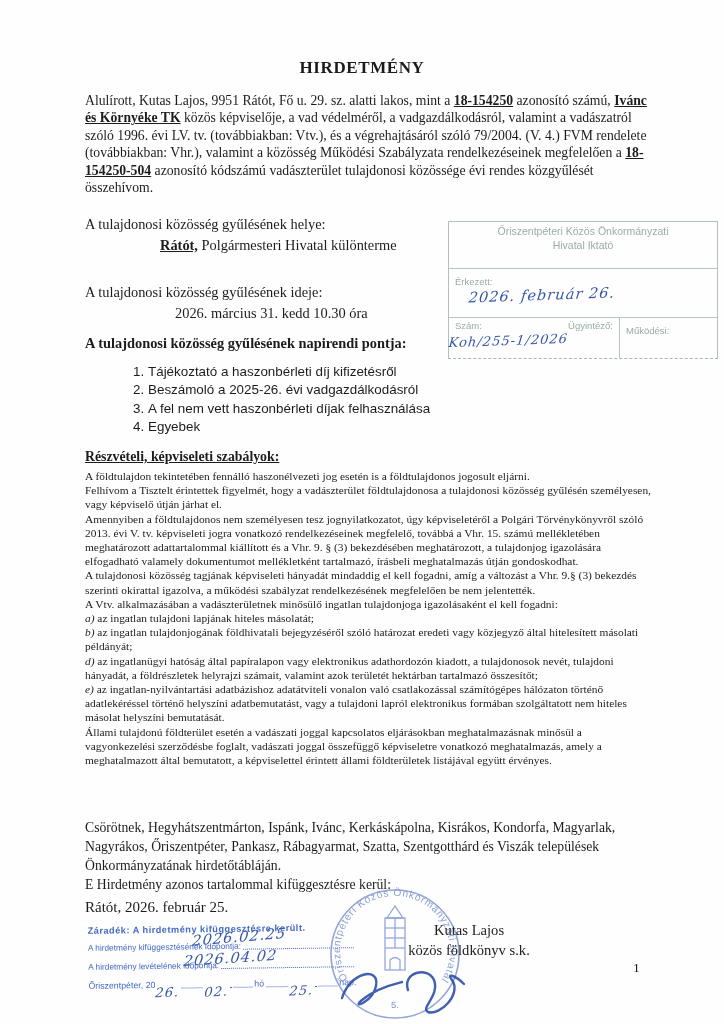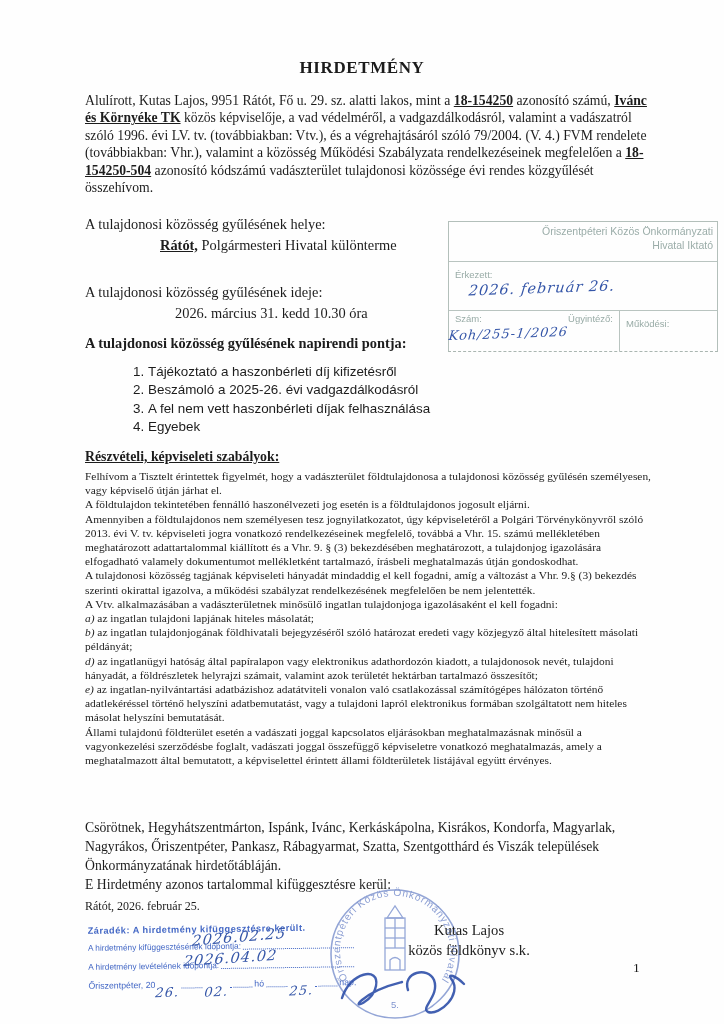--- a/index.html
+++ b/index.html
@@ -26,22 +26,22 @@
   .meet-value{margin-left:75px;}
   .mb-time .meet-value{margin-left:90px;}
   
   .reg-box{
     position:absolute;left:448px;top:221px;width:268px;
     font-family:"Liberation Sans",sans-serif;
     border:1px solid #b3bfba;border-bottom:1.5px dashed #aab6b1;
     background:rgba(255,255,255,.25);
   }
   .reg-title{
-    text-align:right;color:#9bada9;font-size:10.5px;line-height:13.5px;
-    padding:3px 4px 9px;border-bottom:1px solid #b9c4c0;
+    text-align:center;color:#9bada9;font-size:10.5px;line-height:13.5px;
+    padding:3px 4px 16px;border-bottom:1px solid #b9c4c0;
   }
   .reg-received{position:relative;height:44px;border-bottom:1px solid #b9c4c0;padding:2px 6px;}
   .reg-label{color:#98aba6;font-size:9.5px;}
   .reg-bottom{display:flex;height:40px;}
   .reg-cell1{position:relative;width:158px;border-right:1px solid #b9c4c0;padding:2px 6px;
     display:flex;justify-content:space-between;align-items:flex-start;}
   .reg-cell2{flex:1;padding:2px 6px;}
   
   .hw{
     font-family:"DejaVu Serif",serif;font-style:italic;color:#3556a8;
@@ -66,21 +66,21 @@
   .rules{
     position:absolute;left:85px;top:469px;width:569px;
     font-size:11.4px;line-height:14.2px;
   }
   .rules p{margin:0;}
   .rules .mk{font-style:italic;}
   
   .posting{position:absolute;left:85px;top:818px;width:572px;font-size:13.7px;line-height:19px;}
   .posting p{margin:0;}
   
-  .dateline{position:absolute;left:85px;top:899px;font-size:12px;}
+  .dateline{position:absolute;left:85px;top:899px;font-size:15px;}
   
   .clause{
     position:absolute;left:88px;top:924px;width:268px;
     font-family:"Liberation Sans",sans-serif;color:#4468c5;
     transform:rotate(-.8deg);
   }
   .cl1{font-size:9.2px;font-weight:bold;letter-spacing:.5px;margin-bottom:7px;}
   .cl-line{display:flex;align-items:flex-end;font-size:8.3px;margin-bottom:9px;position:relative;}
   .cl-dots{flex:1;border-bottom:1.3px dotted #4468c5;margin:0 2px 1px;}
   .cl4{display:flex;align-items:flex-end;font-size:8.8px;position:relative;}
@@ -142,22 +142,22 @@
   <ol class="agenda-list">
     <li>Tájékoztató a haszonbérleti díj kifizetésről</li>
     <li>Beszámoló a 2025-26. évi vadgazdálkodásról</li>
     <li>A fel nem vett haszonbérleti díjak felhasználása</li>
     <li>Egyebek</li>
   </ol>
 
   <h3 class="rules-heading">Részvételi, képviseleti szabályok:</h3>
 
   <div class="rules">
+    <p><span class="mk"></span><span>A földtulajdon tekintetében fennálló haszonélvezeti jog esetén is a földtulajdonos jogosult eljárni.</span></p>
     <p><span class="mk"></span><span>Felhívom a Tisztelt érintettek figyelmét, hogy a vadászterület földtulajdonosa a tulajdonosi közösség gyűlésén személyesen, vagy képviselő útján járhat el.</span></p>
-    <p><span class="mk"></span><span>A földtulajdon tekintetében fennálló haszonélvezeti jog esetén is a földtulajdonos jogosult eljárni.</span></p>
     <p><span class="mk"></span><span>Amennyiben a földtulajdonos nem személyesen tesz jognyilatkozatot, úgy képviseletéről a Polgári Törvénykönyvről szóló 2013. évi V. tv. képviseleti jogra vonatkozó rendelkezéseinek megfelelő, továbbá a Vhr. 15. számú mellékletében meghatározott adattartalommal kiállított és a Vhr. 9. § (3) bekezdésében meghatározott, a tulajdonjog igazolására elfogadható valamely dokumentumot mellékletként tartalmazó, írásbeli meghatalmazás útján gondoskodhat.</span></p>
     <p><span class="mk"></span><span>A tulajdonosi közösség tagjának képviseleti hányadát mindaddig el kell fogadni, amíg a változást a Vhr. 9.§ (3) bekezdés szerinti okirattal igazolva, a működési szabályzat rendelkezésének megfelelően be nem jelentették.</span></p>
     <p><span class="mk"></span><span>A Vtv. alkalmazásában a vadászterületnek minősülő ingatlan tulajdonjoga igazolásaként el kell fogadni:</span></p>
     <p><span class="mk">a)</span><span> az ingatlan tulajdoni lapjának hiteles másolatát;</span></p>
     <p><span class="mk">b)</span><span> az ingatlan tulajdonjogának földhivatali bejegyzéséről szóló határozat eredeti vagy közjegyző által hitelesített másolati példányát;</span></p>
     <p><span class="mk">d)</span><span> az ingatlanügyi hatóság által papíralapon vagy elektronikus adathordozón kiadott, a tulajdonosok nevét, tulajdoni hányadát, a földrészletek helyrajzi számait, valamint azok területét hektárban tartalmazó összesítőt;</span></p>
     <p><span class="mk">e)</span><span> az ingatlan-nyilvántartási adatbázishoz adatátviteli vonalon való csatlakozással számítógépes hálózaton történő adatlekéréssel történő helyszíni adatbemutatást, vagy a tulajdoni lapról elektronikus formában szolgáltatott nem hiteles másolat helyszíni bemutatását.</span></p>
     <p><span class="mk"></span><span>Állami tulajdonú földterület esetén a vadászati joggal kapcsolatos eljárásokban meghatalmazásnak minősül a vagyonkezelési szerződésbe foglalt, vadászati joggal összefüggő képviseletre vonatkozó meghatalmazás, amely a meghatalmazott által bemutatott, a képviselettel érintett állami földterületek listájával együtt érvényes.</span></p>
   </div>
 

